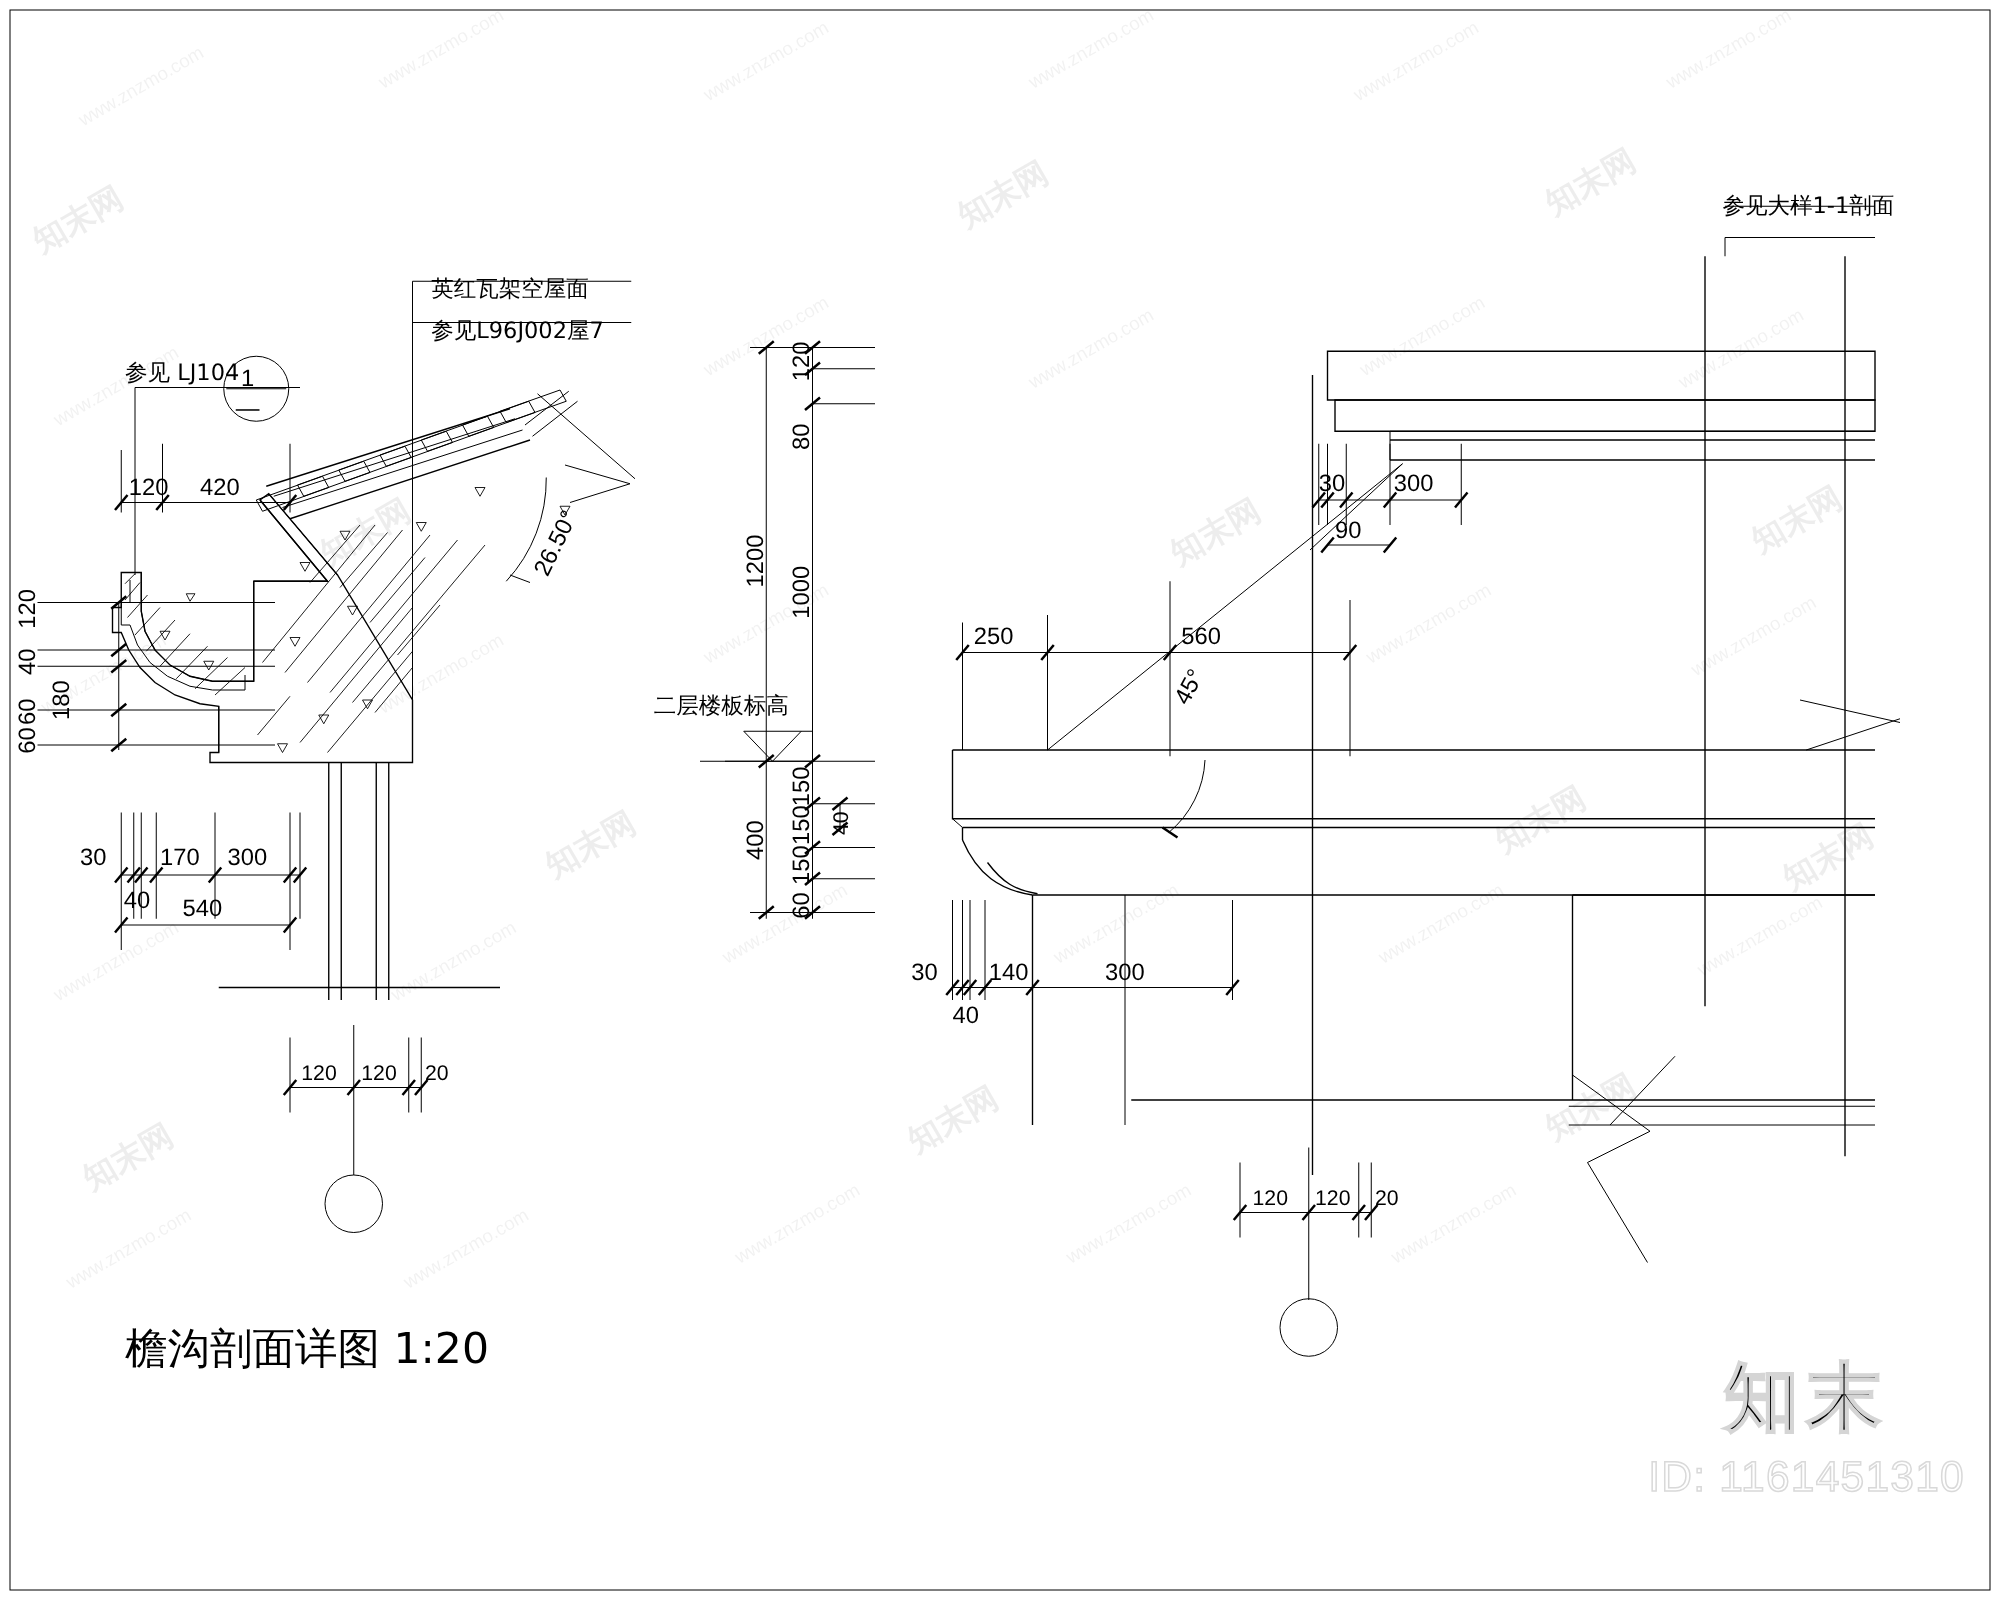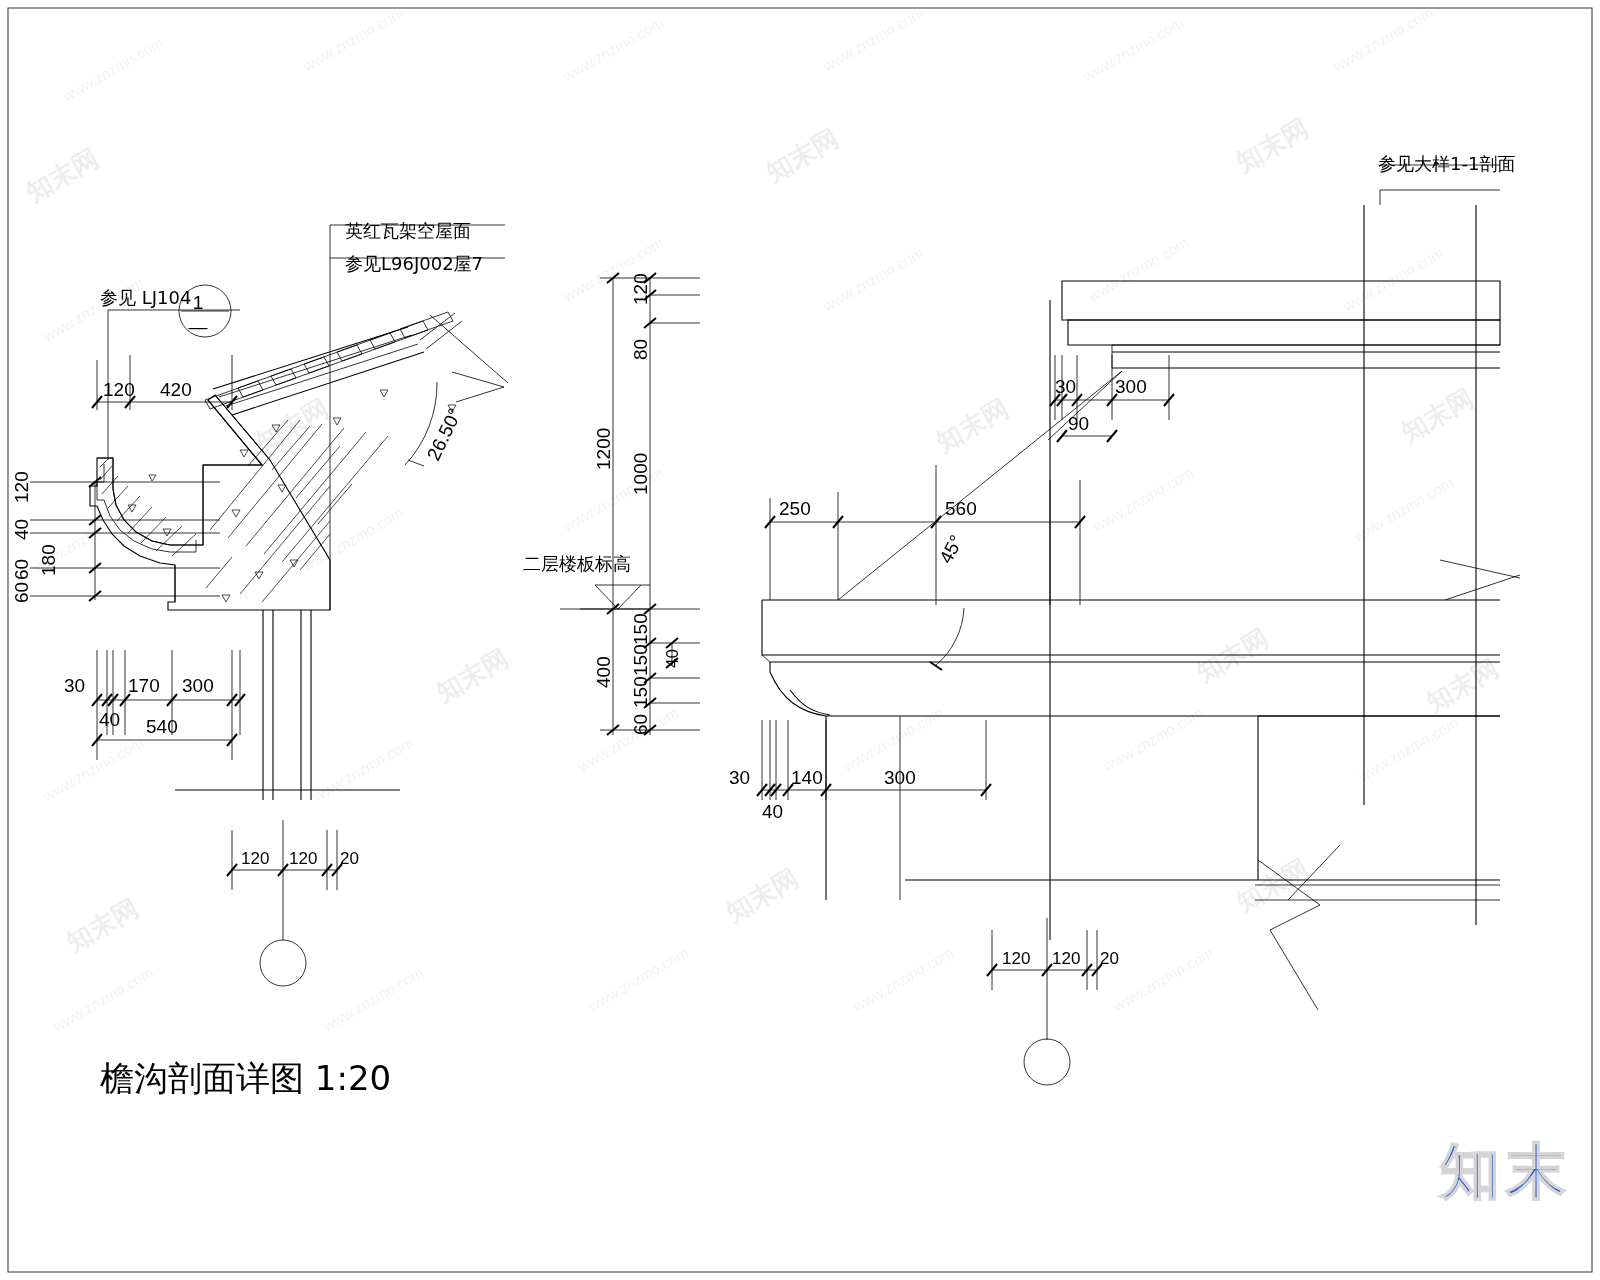--- a/index.html
+++ b/index.html
@@ -47,26 +47,26 @@
   #brand {
     position: absolute;
     right: 28px;
     bottom: 78px;
     text-align: center;
     color: #d8d8d8;
     pointer-events: none;
     user-select: none;
   }
   #brand .mark {
-    font-family: Liberation Serif, serif;
+    font-family: Liberation Mono, monospace;
     font-size: 60px;
     font-weight: bold;
     letter-spacing: 6px;
     line-height: 1;
-    color: #1d4ed8;
+    color: #000000;
     -webkit-text-stroke: 1.5px #d5d5d5;
     text-shadow: 0 0 0 #d5d5d5;
   }
   #brand .idline {
     font-family: "Liberation Sans", sans-serif;
     font-size: 34px;
     letter-spacing: 1px;
     margin-top: 10px;
     color: #ffffff;
     -webkit-text-stroke: 1.2px #d9d9d9;
@@ -511,15 +511,16 @@
     <div class="wm-cn" style="left:430px; top:680px;">知末网</div>
     <div class="wm-cn" style="left:1190px;top:660px;">知末网</div>
     <div class="wm-cn" style="left:1420px;top:690px;">知末网</div>
     <div class="wm-cn" style="left:60px;  top:930px;">知末网</div>
     <div class="wm-cn" style="left:720px; top:900px;">知末网</div>
     <div class="wm-cn" style="left:1230px;top:890px;">知末网</div>
   </div>
 
   <div id="brand">
     <div class="mark">知末</div>
+    <div class="idline">ID: 1161451310</div>
   </div>
 
 </div>
 
 </body></html>

